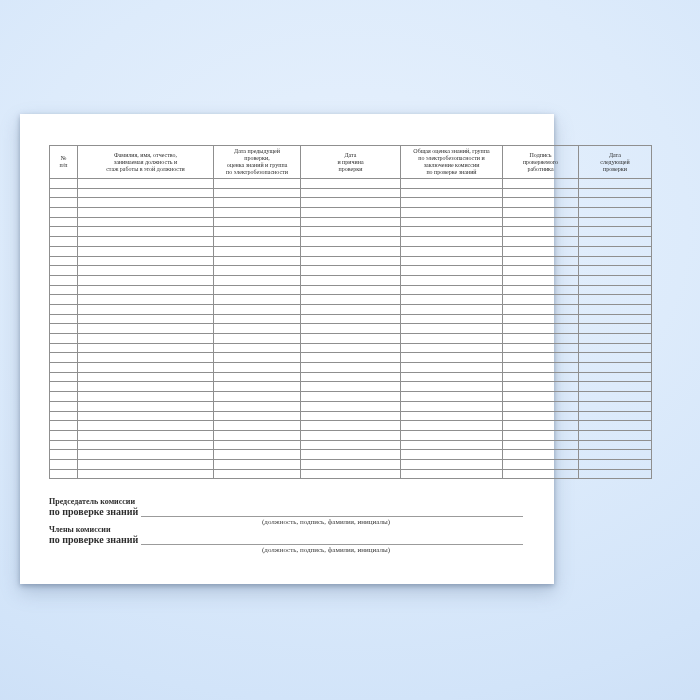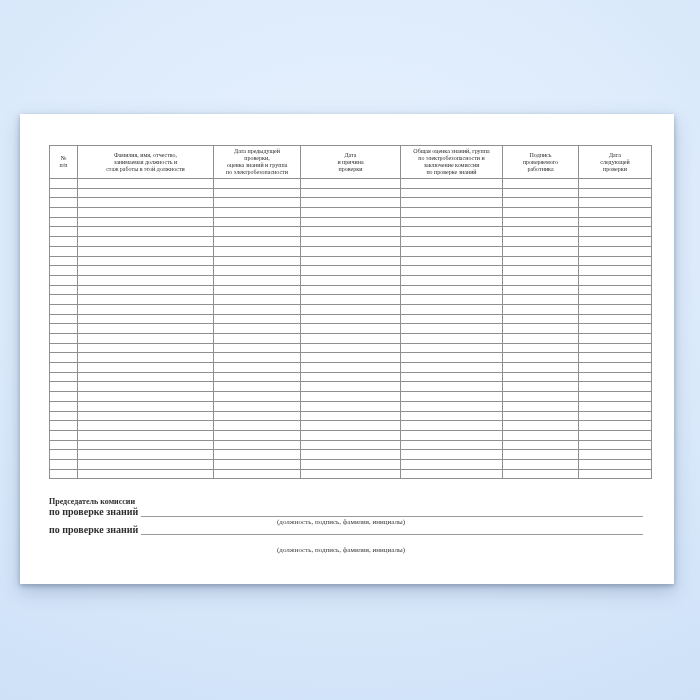--- a/index.html
+++ b/index.html
@@ -13,21 +13,21 @@
     position: relative;
     background: radial-gradient(120% 95% at 50% 32%,
       #e7f1fd 0%, #ddebfb 40%, #d2e4f9 72%, #c7dbf4 100%);
     font-family: "Liberation Serif", "DejaVu Serif", serif;
   }
 
   .page {
     position: absolute;
     left: 20px;
     top: 114px;
-    width: 654px;
+    width: 534px;
     height: 470px;
     background: #ffffff;
     box-shadow: 0 2px 5px rgba(88,108,138,0.50),
                 0 8px 18px rgba(96,118,150,0.32);
   }
 
   table.journal {
     position: absolute;
     left: 29px;
     top: 31px;
@@ -83,21 +83,21 @@
     white-space: nowrap;
     padding-right: 3px;
   }
   .sig-rule {
     flex: 1;
     height: 9px;
     border-bottom: 1px solid #9b9b9b;
   }
   .sig-caption {
     position: absolute;
-    left: 228px;
+    left: 213px;
     top: 21px;
     font-size: 7px;
     font-weight: normal;
     line-height: 8px;
     color: #3a3a3a;
     white-space: nowrap;
   }
 </style>
 </head>
 <body>
@@ -426,20 +426,21 @@
   <div class="sig-block sig-block-1">
     <div class="sig-title">Председатель комиссии</div>
     <div class="sig-row">
       <span class="sig-label">по проверке знаний</span>
       <span class="sig-rule"></span>
     </div>
     <div class="sig-caption">(должность, подпись, фамилия, инициалы)</div>
   </div>
 
   <div class="sig-block sig-block-2">
+    <div class="sig-title">Члены комиссии</div>
     <div class="sig-row">
       <span class="sig-label">по проверке знаний</span>
       <span class="sig-rule"></span>
     </div>
     <div class="sig-caption">(должность, подпись, фамилия, инициалы)</div>
   </div>
 
 </div>
 
 </body></html>

